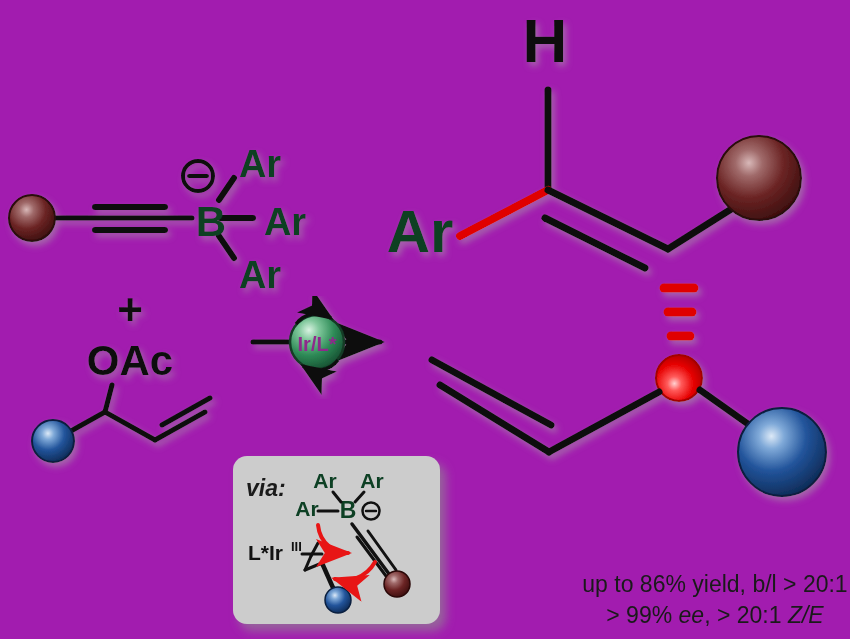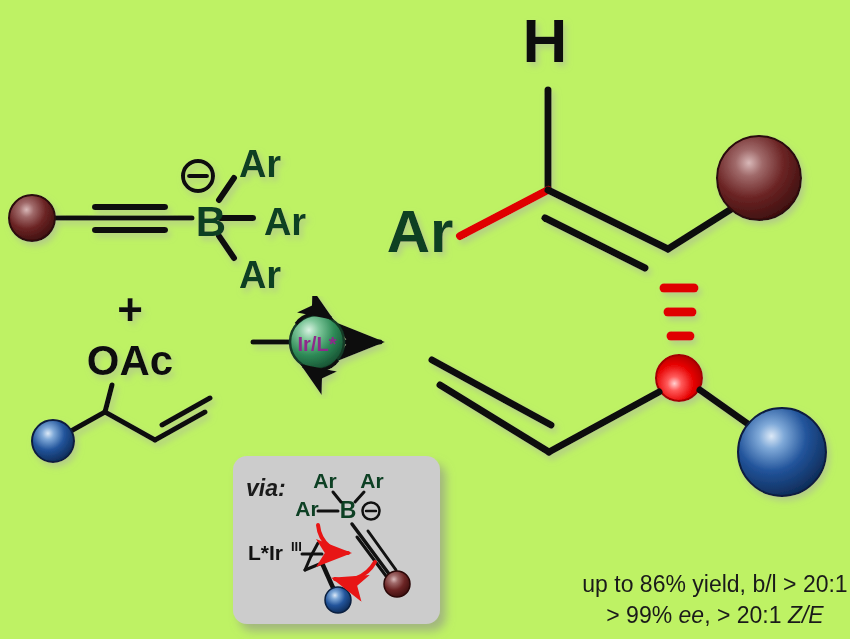--- a/index.html
+++ b/index.html
@@ -9,21 +9,21 @@
     background: #ffffff;
   }
   body {
     font-family: "Liberation Sans", sans-serif;
   }
   #scheme-root {
     position: relative;
     width: 850px;
     height: 639px;
     overflow: hidden;
-    background: #bef264;
+    background: #a21caf;
   }
   #scheme-svg {
     position: absolute;
     left: 0;
     top: 0;
     width: 850px;
     height: 639px;
     display: block;
   }
   .lbl {

